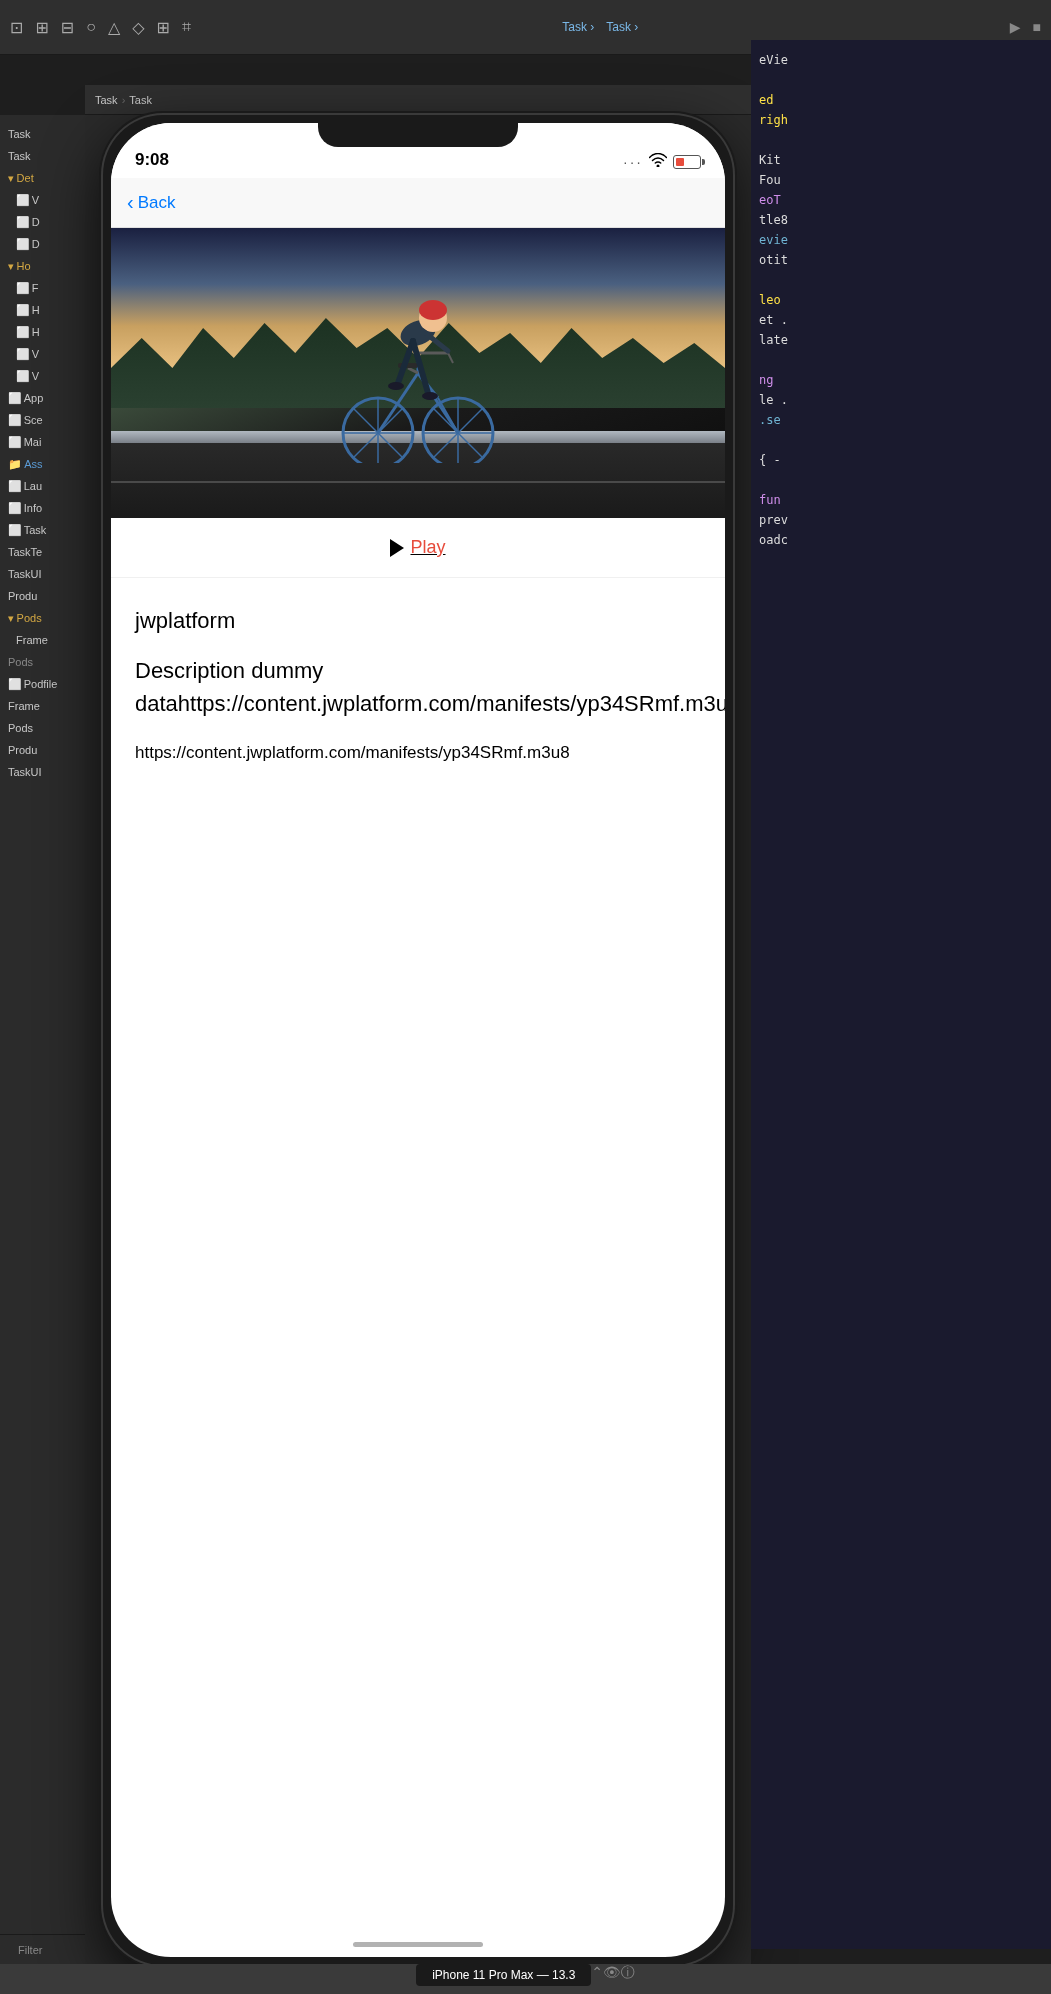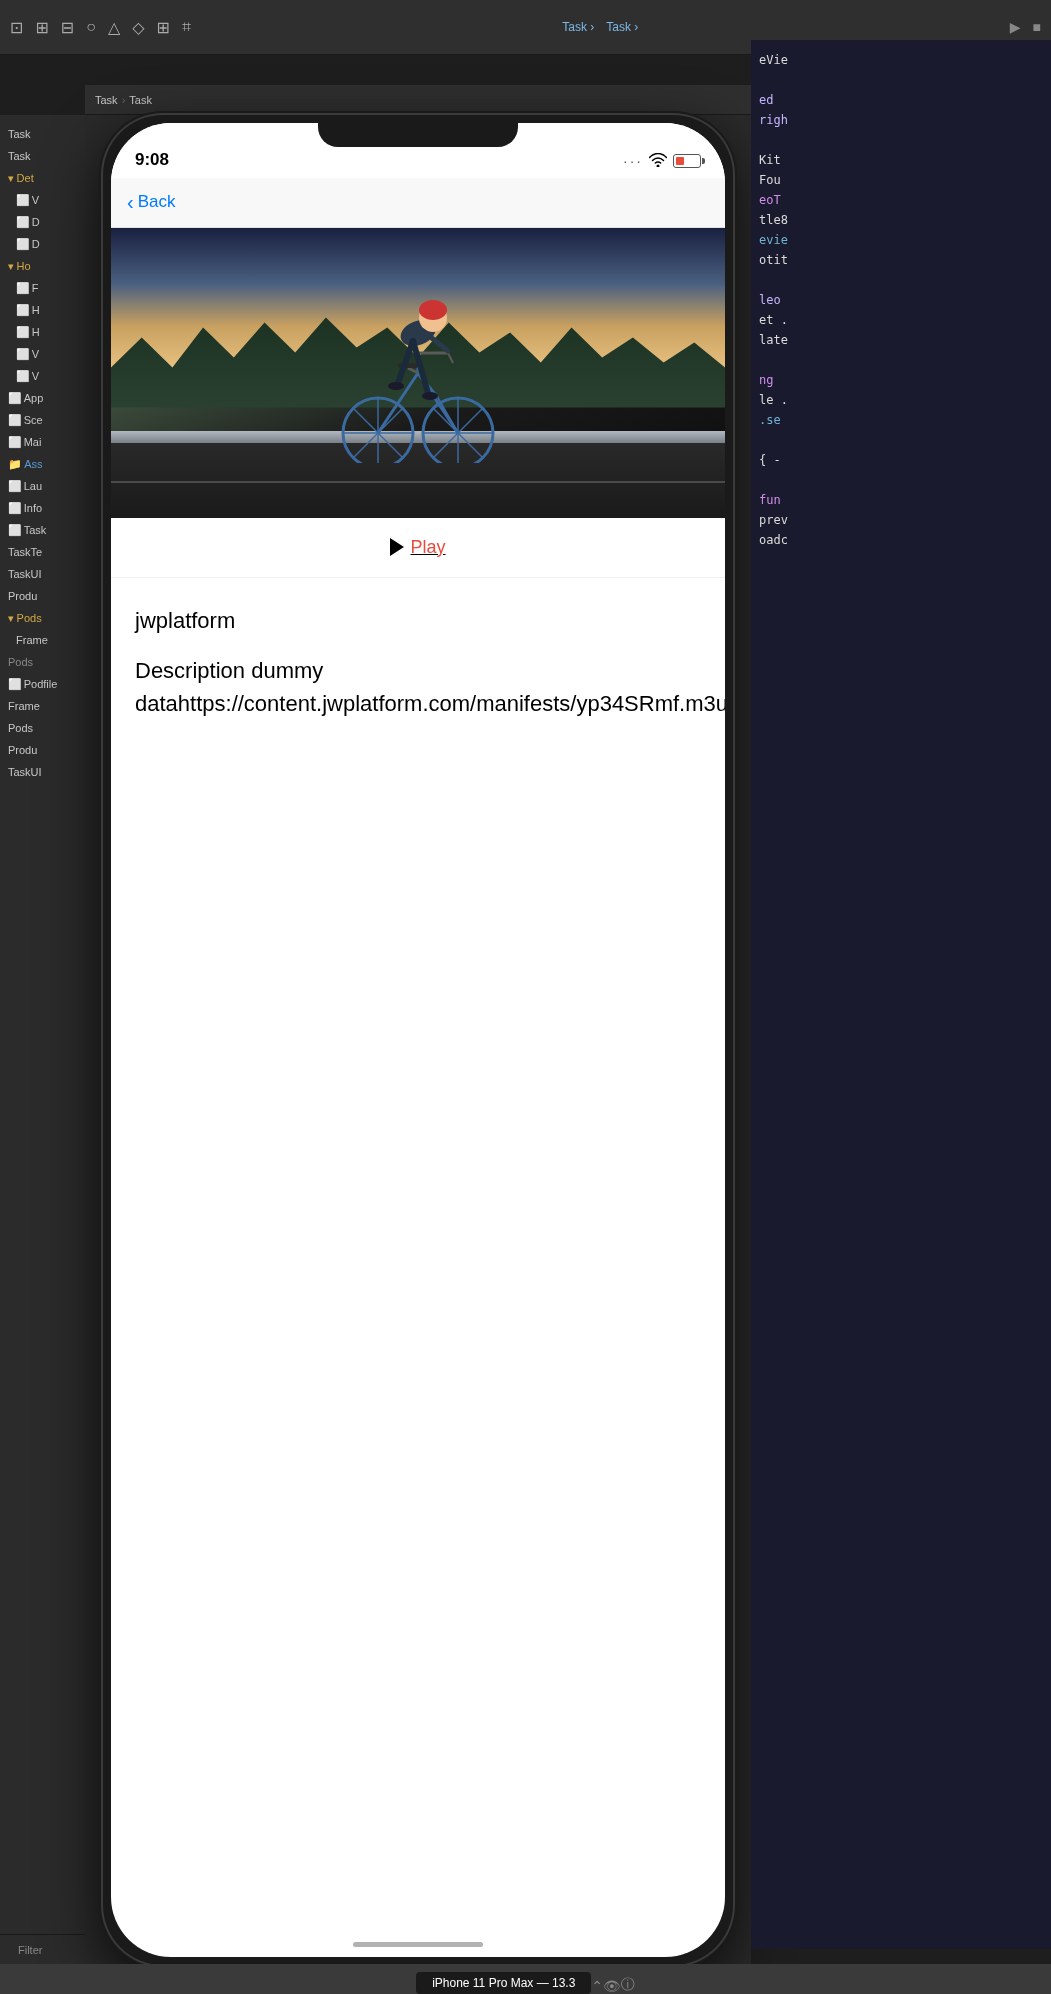--- a/index.html
+++ b/index.html
@@ -56,21 +56,21 @@
 
     
     .xcode-statusbar {
       position: absolute;
       bottom: 0;
       left: 0;
       width: 1051px;
       height: 30px;
       background: #3a3a3a;
       display: flex;
-      align-items: flex-end;
+      align-items: flex-start;
       justify-content: center;
     }
 
     .statusbar-device {
       background: #1a1a1a;
       color: #ffffff;
       font-size: 12px;
       padding: 4px 16px;
       border-radius: 4px;
     }
@@ -91,33 +91,33 @@
       background: #1a1a2e;
       padding: 10px 8px;
       overflow: hidden;
       font-family: 'Menlo', 'Monaco', monospace;
       font-size: 12px;
       line-height: 20px;
     }
 
     .code-line { display: block; white-space: nowrap; }
     .code-white { color: #dcdcdc; }
-    .code-green { color: #c4b5fd; }
+    .code-green { color: #fde047; }
     .code-pink { color: #cf8eea; }
     .code-blue { color: #6fb3d2; }
 
     
     .phone-container {
       position: absolute;
       left: 85px;
       top: 55px;
       width: calc(1051px - 85px - 300px);
       height: calc(1994px - 55px - 30px);
       display: flex;
-      align-items: center;
+      align-items: flex-start;
       justify-content: center;
       background: #2a2a2a;
     }
 
     .phone-frame {
       width: 630px;
       height: 1850px;
       background: #1a1a1a;
       border-radius: 60px;
       position: relative;
@@ -595,20 +595,21 @@
         </div>
 
         <div class="play-area">
           <div class="play-triangle"></div>
           <span class="play-label">Play</span>
         </div>
 
         <div class="content-area">
           <div class="content-title">jwplatform</div>
           <div class="content-description">Description dummy datahttps://content.jwplatform.com/manifests/yp34SRmf.m3u8</div>
+          <div class="content-url">https://content.jwplatform.com/manifests/yp34SRmf.m3u8</div>
         </div>
       </div>
 
       <div class="home-indicator"></div>
     </div>
   </div>
 </div>
 
 <div class="code-panel">
   <span class="code-line code-white">eVie</span>

